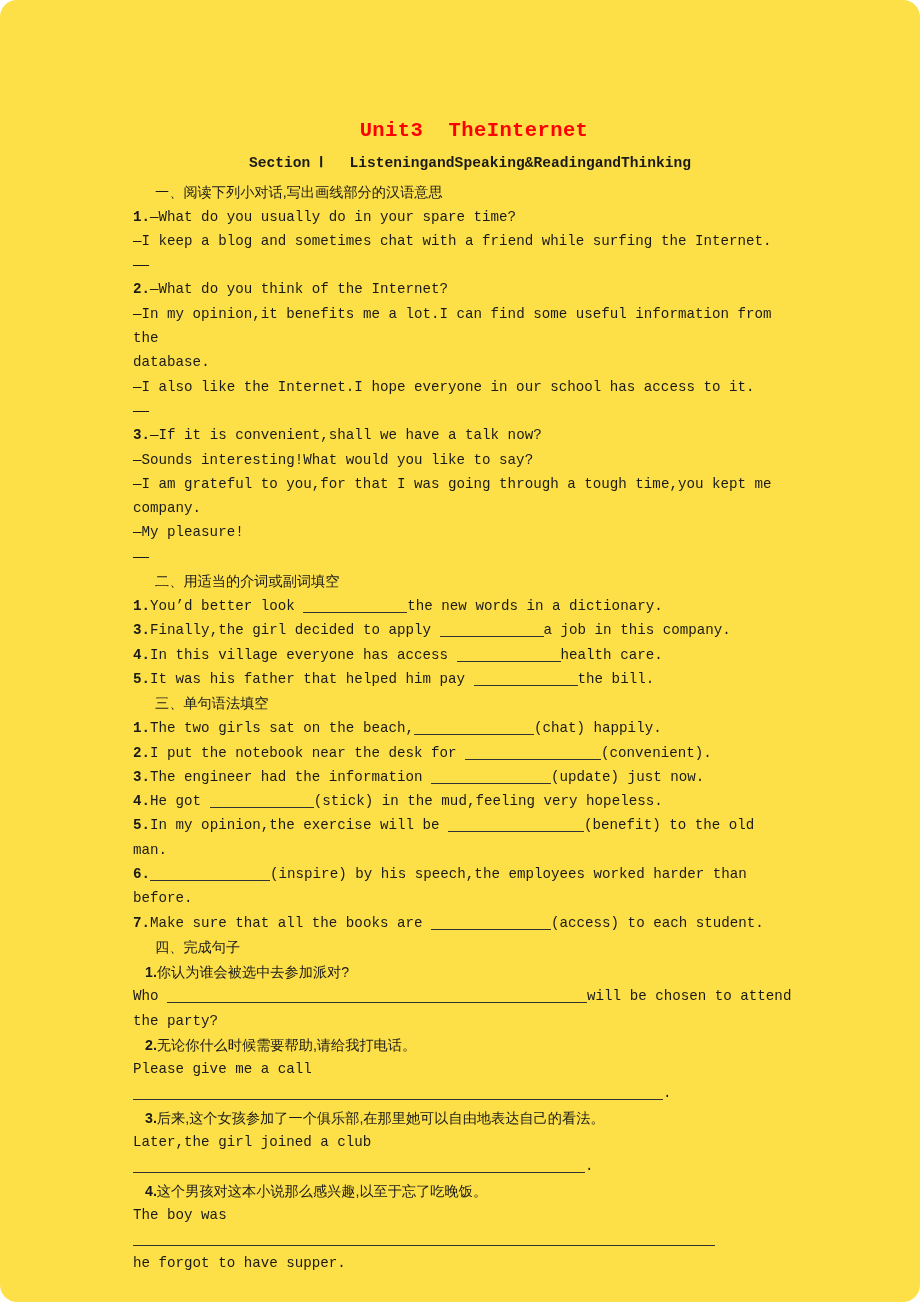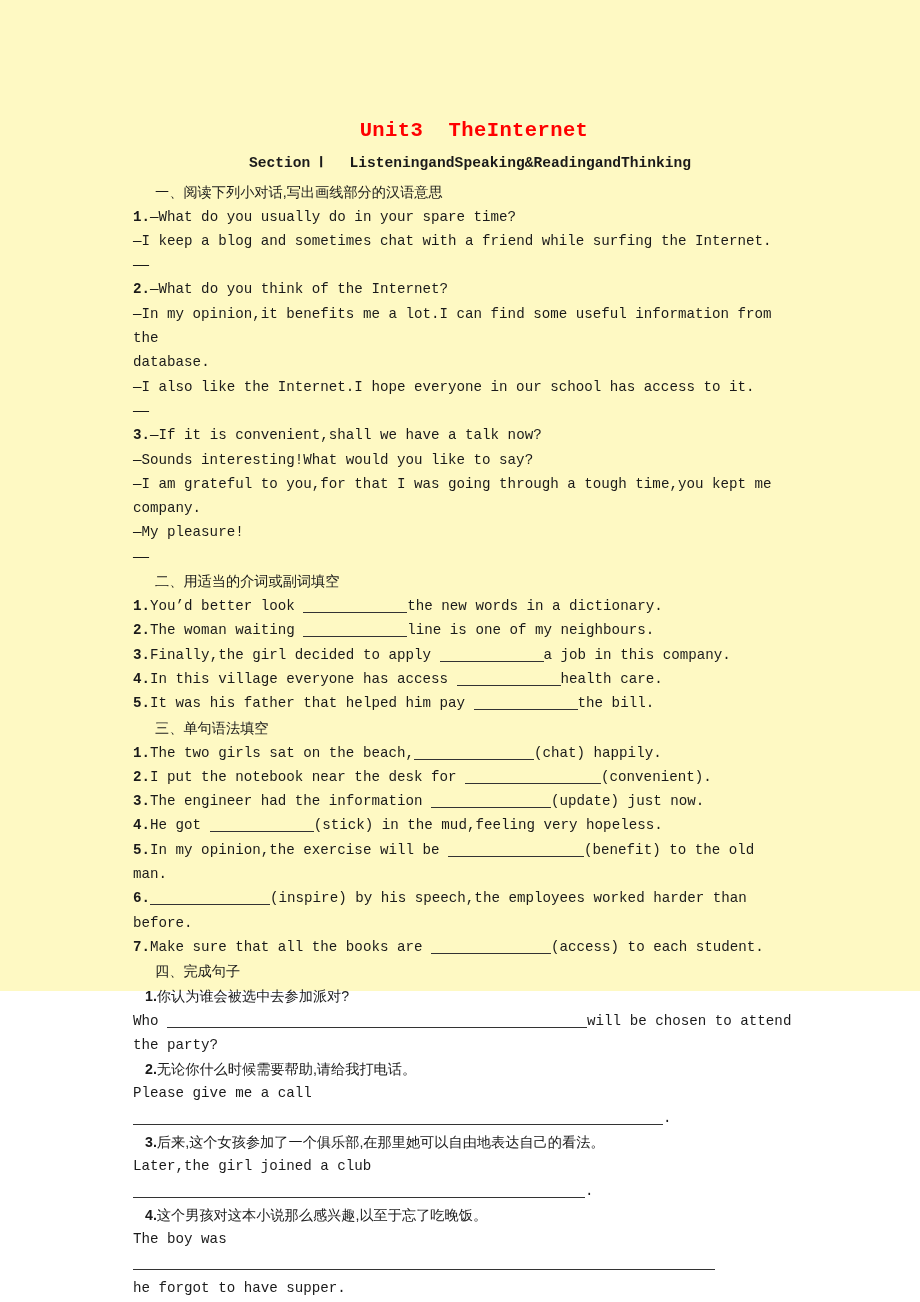--- a/index.html
+++ b/index.html
@@ -13,22 +13,23 @@
     position: relative;
     font-family: "Liberation Mono", "DejaVu Sans Mono", monospace;
     color: #1a1a1a;
     overflow: hidden;
   }
   .page {
     position: absolute;
     left: 0;
     top: 0;
     width: 920px;
-    height: 991px;
-    background: #fef9c3;
+    height: 1302px;
+    background: #fde047;
+    border-radius: 17px;
   }
   .content {
     position: absolute;
     left: 133px;
     top: 118px;
     width: 660px;
   }
 
   
   .doc-title {
@@ -131,21 +132,20 @@
   <div class="line"><span>—I am grateful to you,for that I was </span><span class="u">going through</span><span> a </span><span class="u">tough</span><span> time,you </span><span class="u">kept me company</span><span>.</span></div>
 
   <div class="line">—My pleasure!</div>
 
   <div class="dash-sep">——</div>
 
   <div class="part-head">二、用适当的介词或副词填空</div>
 
   <div class="line"><span class="num">1.</span><span>You’d better look </span><span class="blank b-md"></span><span>the new words in a dictionary.</span></div>
 
-  <div class="line"><span class="num">2.</span><span>The woman waiting </span><span class="blank b-md"></span><span>line is one of my neighbours.</span></div>
 
   <div class="line"><span class="num">3.</span><span>Finally,the girl decided to apply </span><span class="blank b-md"></span><span>a job in this company.</span></div>
 
   <div class="line"><span class="num">4.</span><span>In this village everyone has access </span><span class="blank b-md"></span><span>health care.</span></div>
 
   <div class="line"><span class="num">5.</span><span>It was his father that helped him pay </span><span class="blank b-md"></span><span>the bill.</span></div>
 
   <div class="part-head">三、单句语法填空</div>
 
   <div class="line"><span class="num">1.</span><span>The two girls sat on the beach,</span><span class="blank b-lg"></span><span>(chat) happily.</span></div>

